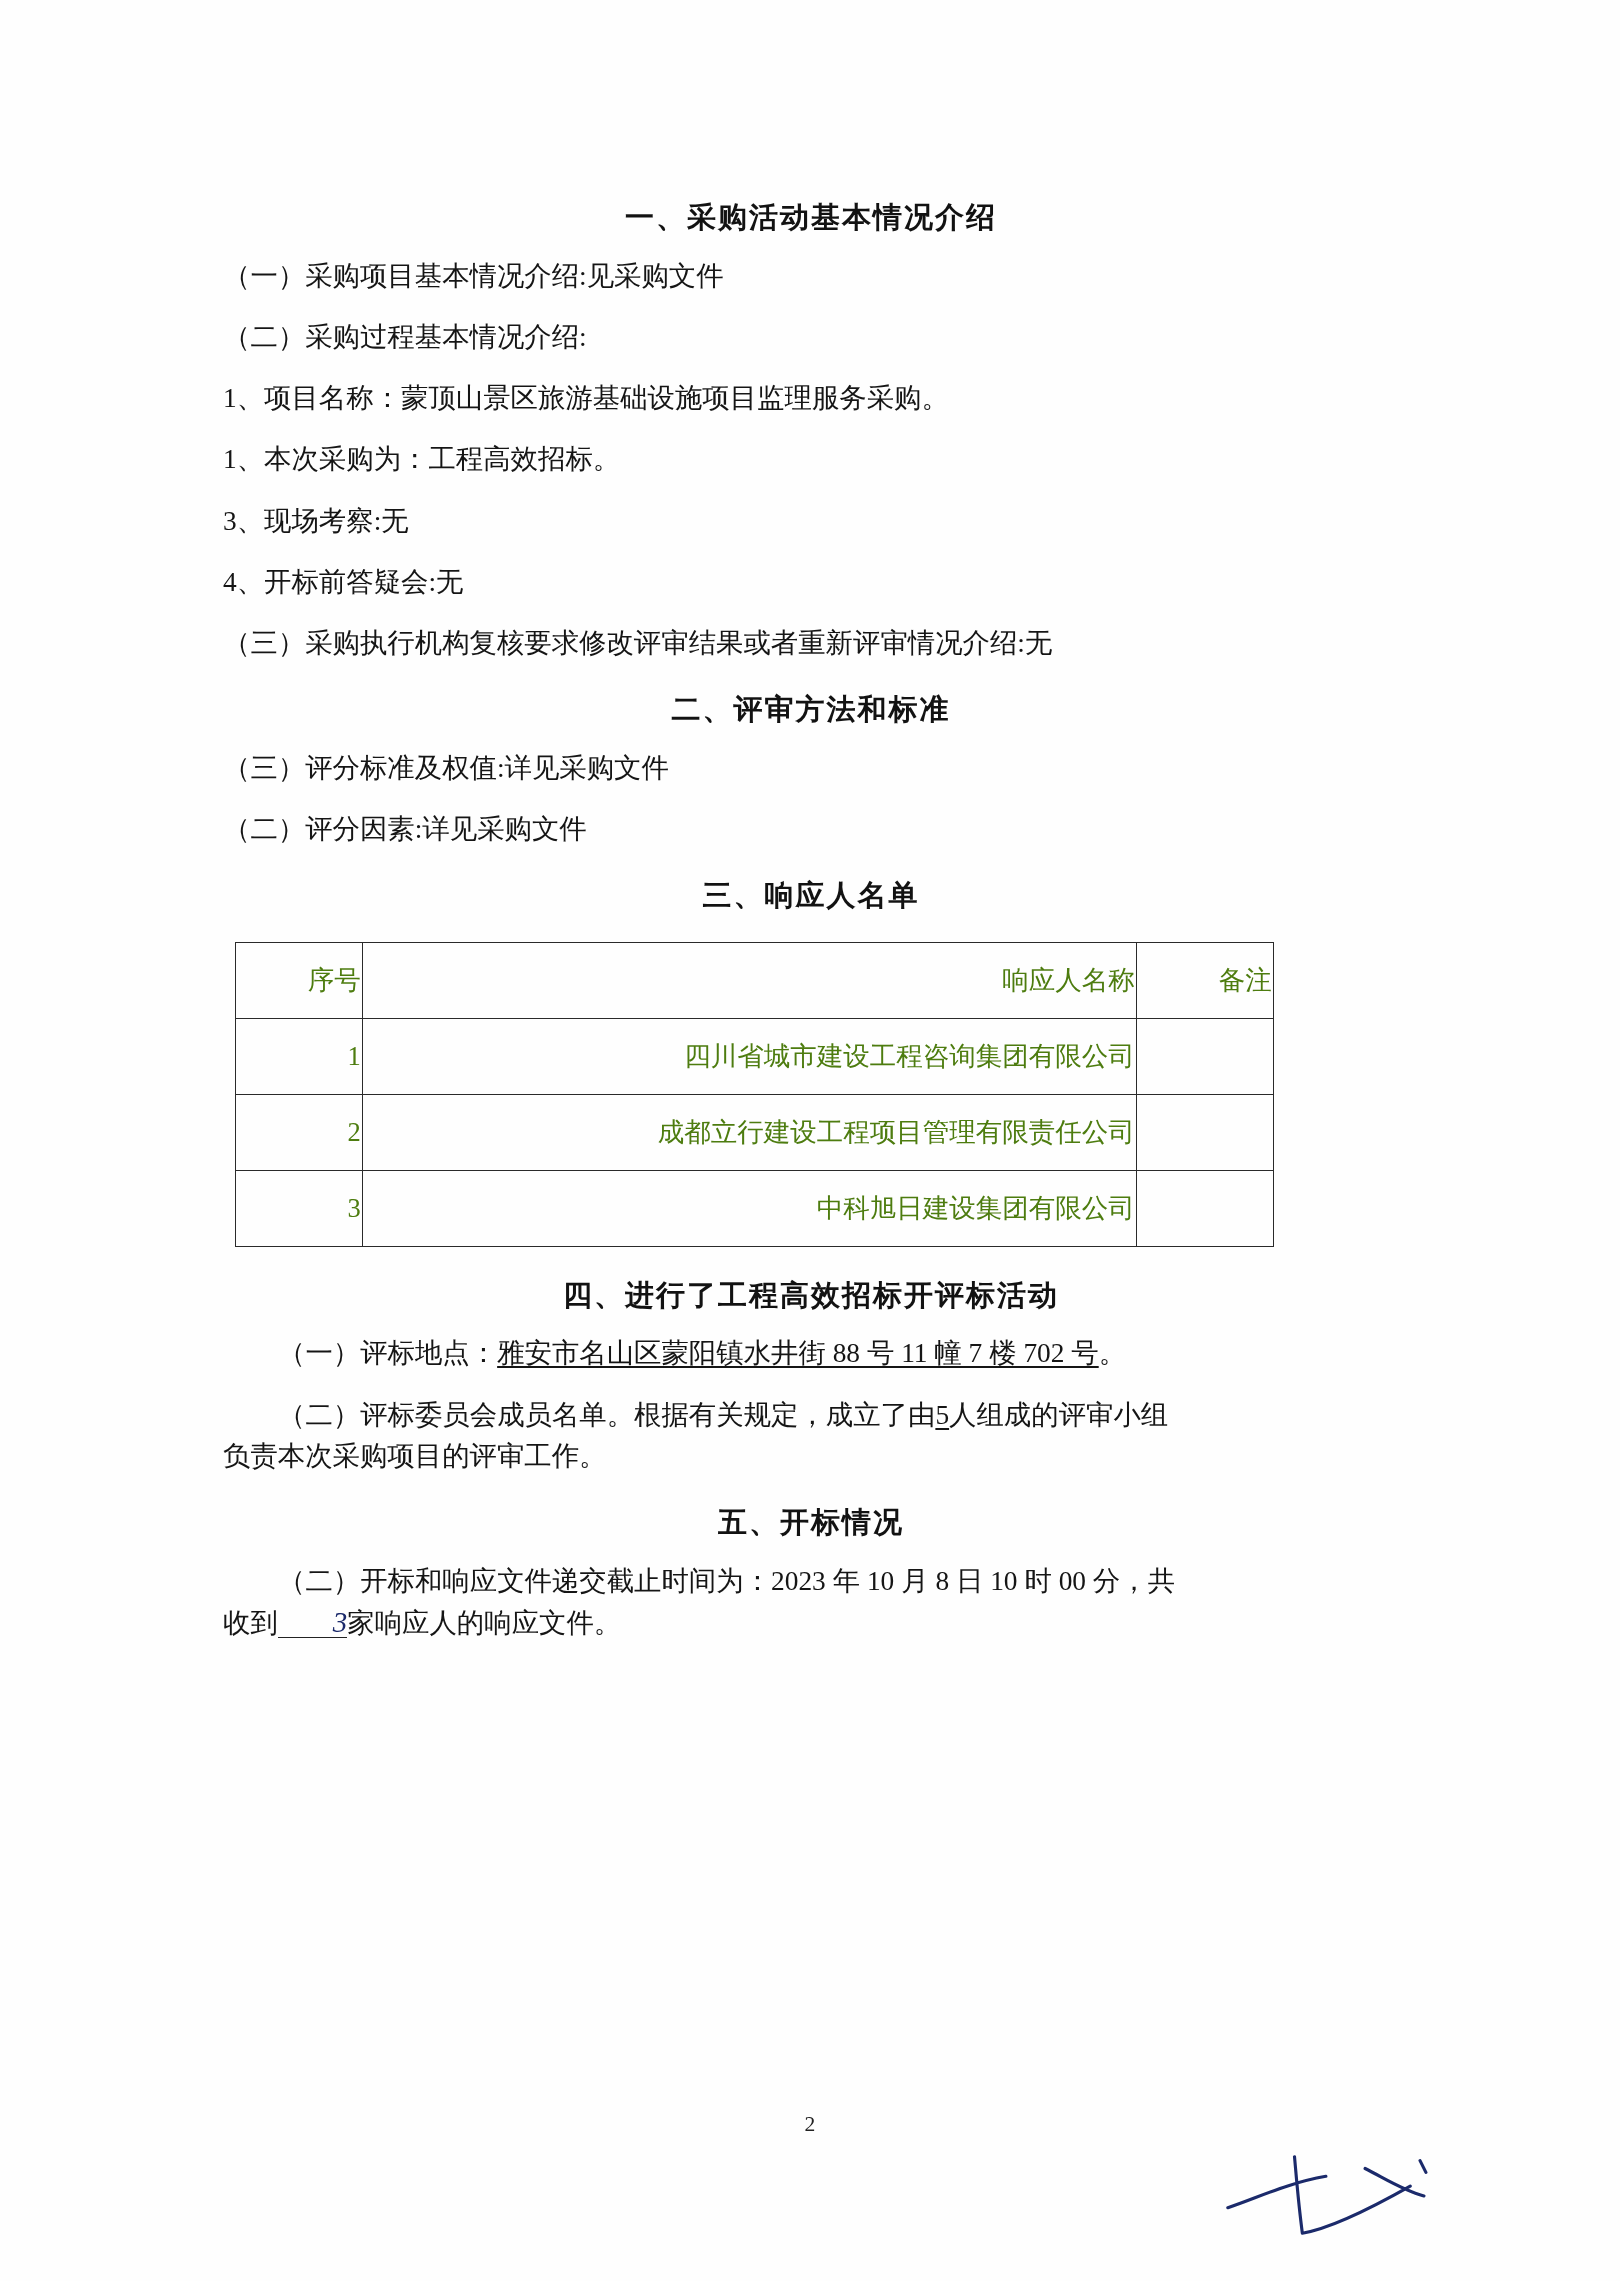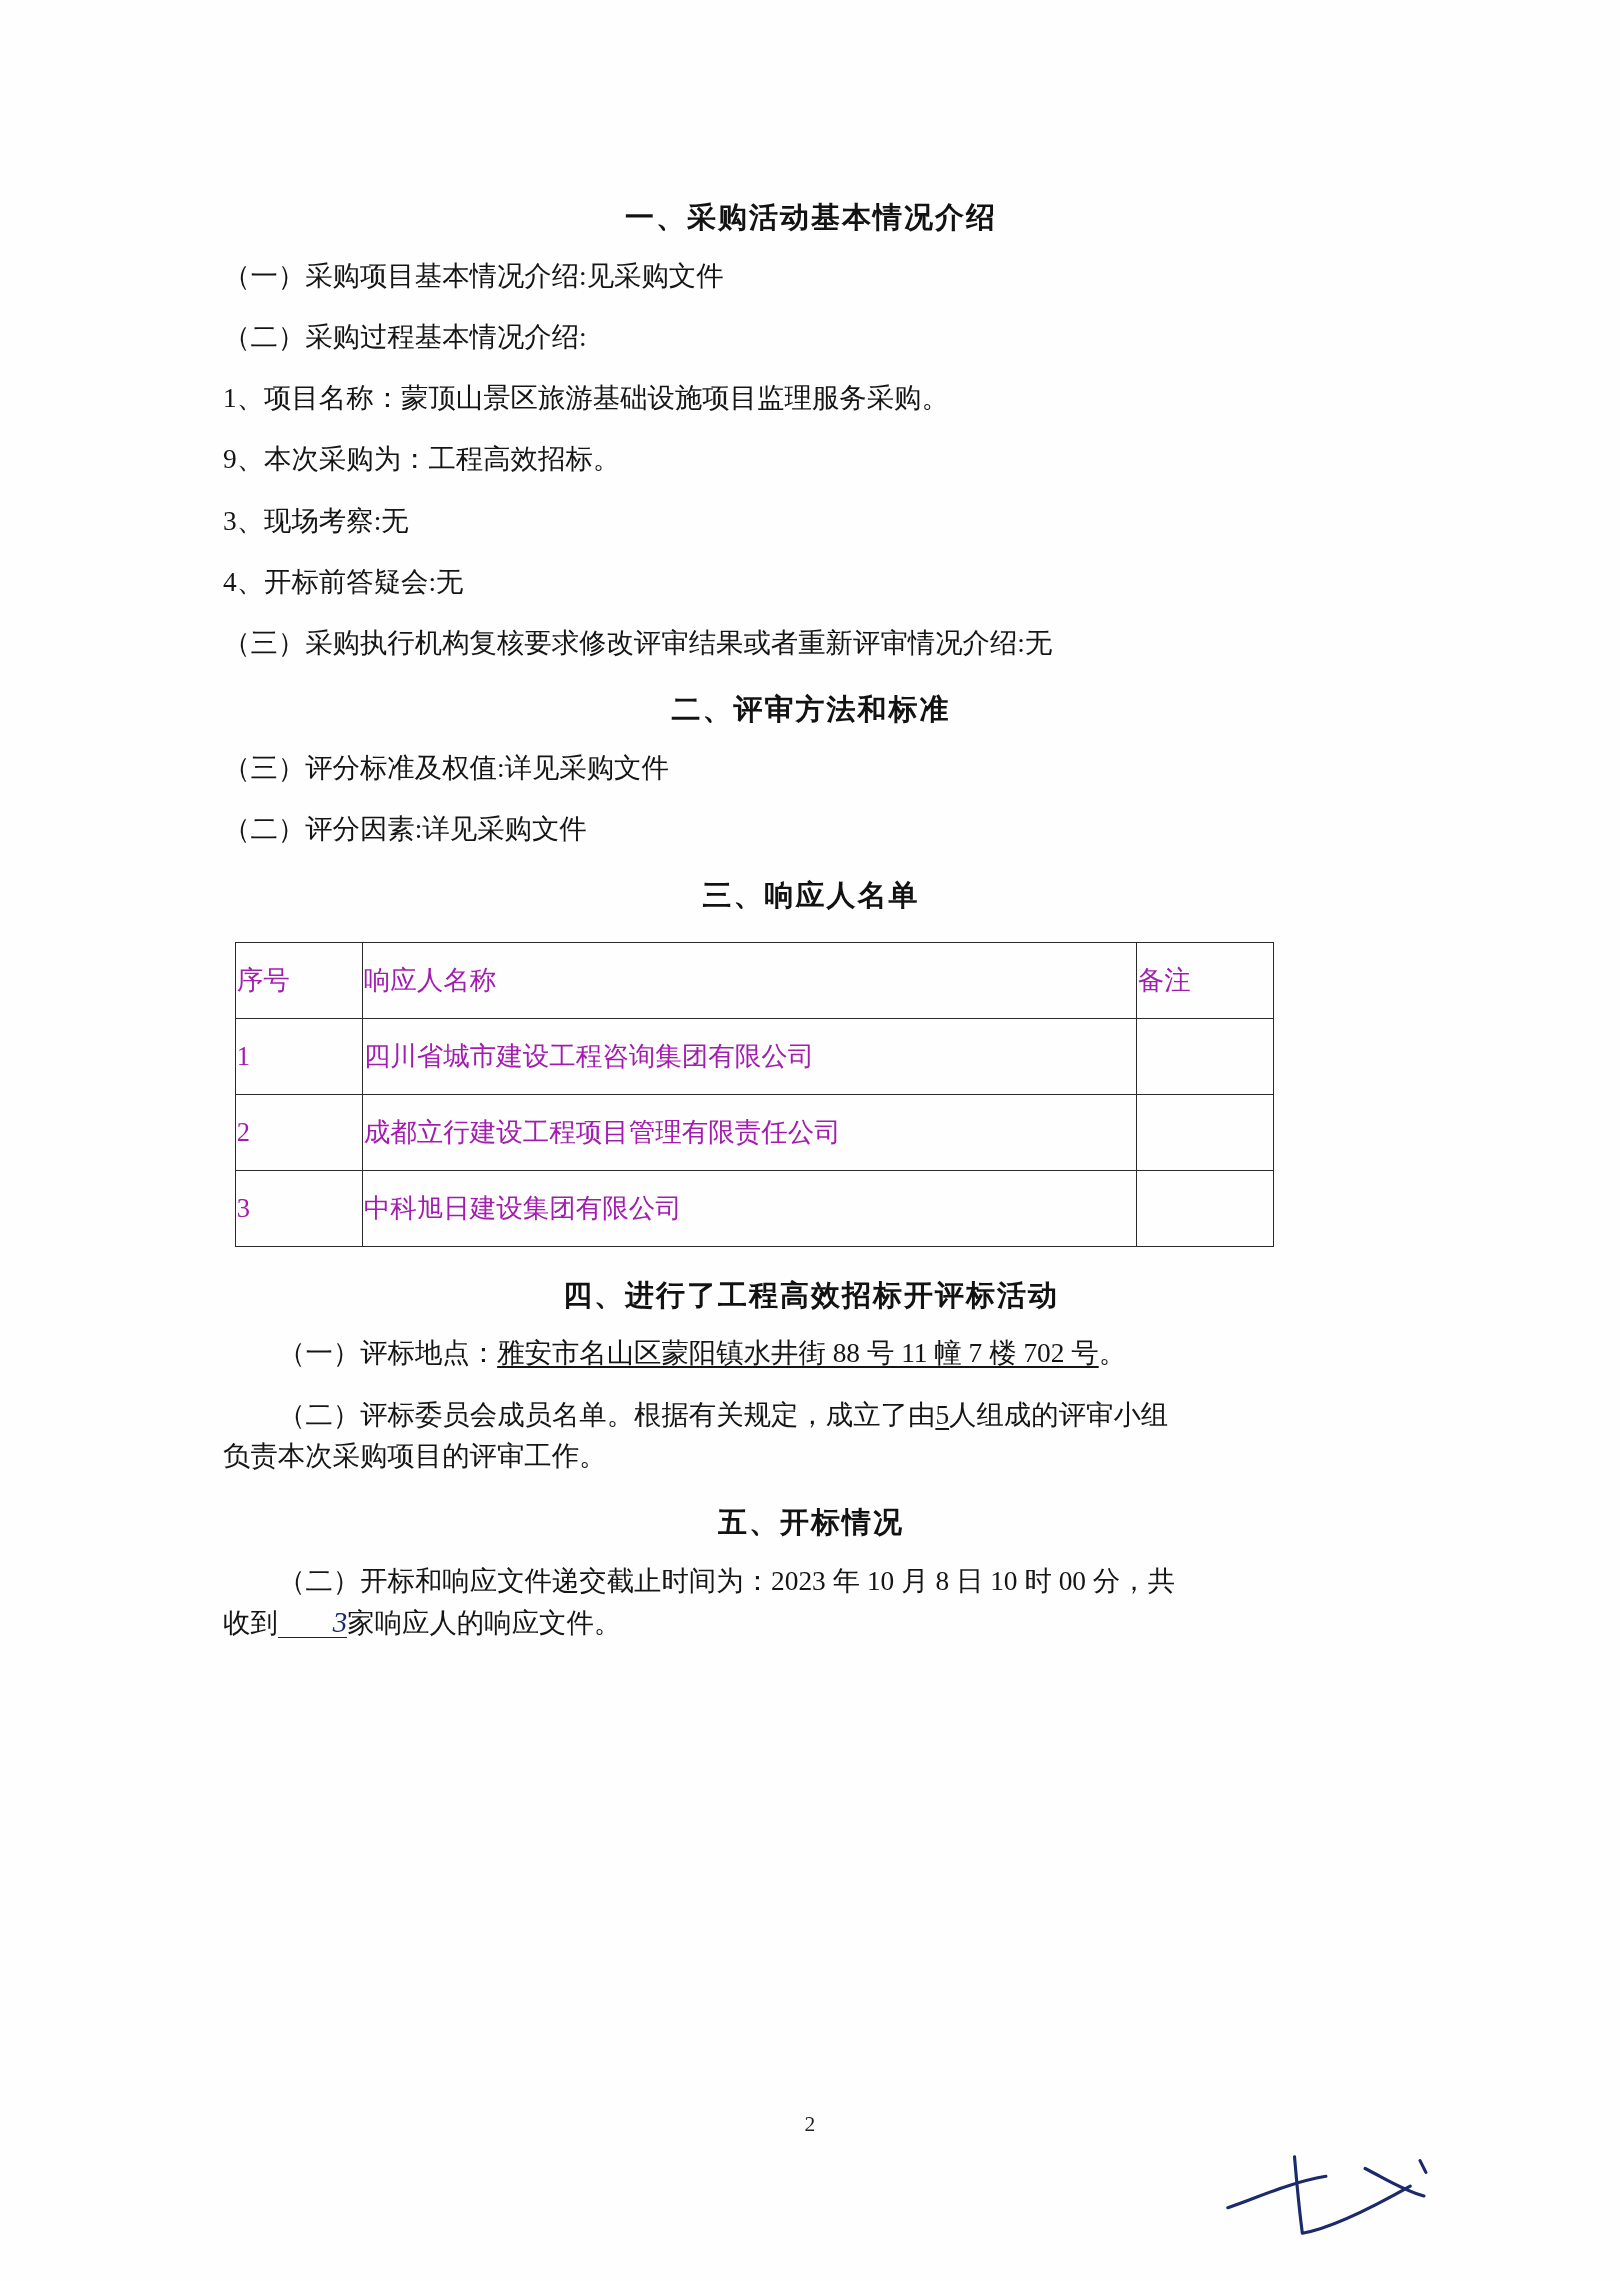--- a/index.html
+++ b/index.html
@@ -52,25 +52,25 @@
   }
   table.responders {
     border-collapse: collapse;
     width: 1039px;
     margin: 25.5px 0 29px 11.8px;
     table-layout: fixed;
   }
   table.responders td, table.responders th {
     border: 1.6px solid #2a2a2a;
     height: 73px;
-    text-align: left;
+    text-align: right;
     vertical-align: middle;
     font-size: 26.5px;
     font-weight: normal;
-    color: #a21caf;
+    color: #4d7c0f;
   }
   table.responders th {
     font-size: 26.5px;
   }
   col.c-no { width: 127px; }
   col.c-name { width: 774px; }
   col.c-note { width: 137px; }
   .idx {
     font-family: "Liberation Serif", serif;
     font-size: 26.5px;
@@ -107,21 +107,21 @@
 </head>
 <body>
 
 <div class="page">
   <div class="content">
 
     <div class="section-title">一、采购活动基本情况介绍</div>
     <p class="para">（一）采购项目基本情况介绍:见采购文件</p>
     <p class="para">（二）采购过程基本情况介绍:</p>
     <p class="para">1、项目名称：蒙顶山景区旅游基础设施项目监理服务采购。</p>
-    <p class="para">9、本次采购为：工程高效招标。</p>
+    <p class="para">1、本次采购为：工程高效招标。</p>
     <p class="para">3、现场考察:无</p>
     <p class="para">4、开标前答疑会:无</p>
     <p class="para">（三）采购执行机构复核要求修改评审结果或者重新评审情况介绍:无</p>
 
     <div class="section-title">二、评审方法和标准</div>
     <p class="para">（三）评分标准及权值:详见采购文件</p>
     <p class="para">（二）评分因素:详见采购文件</p>
 
     <div class="section-title">三、响应人名单</div>
 

